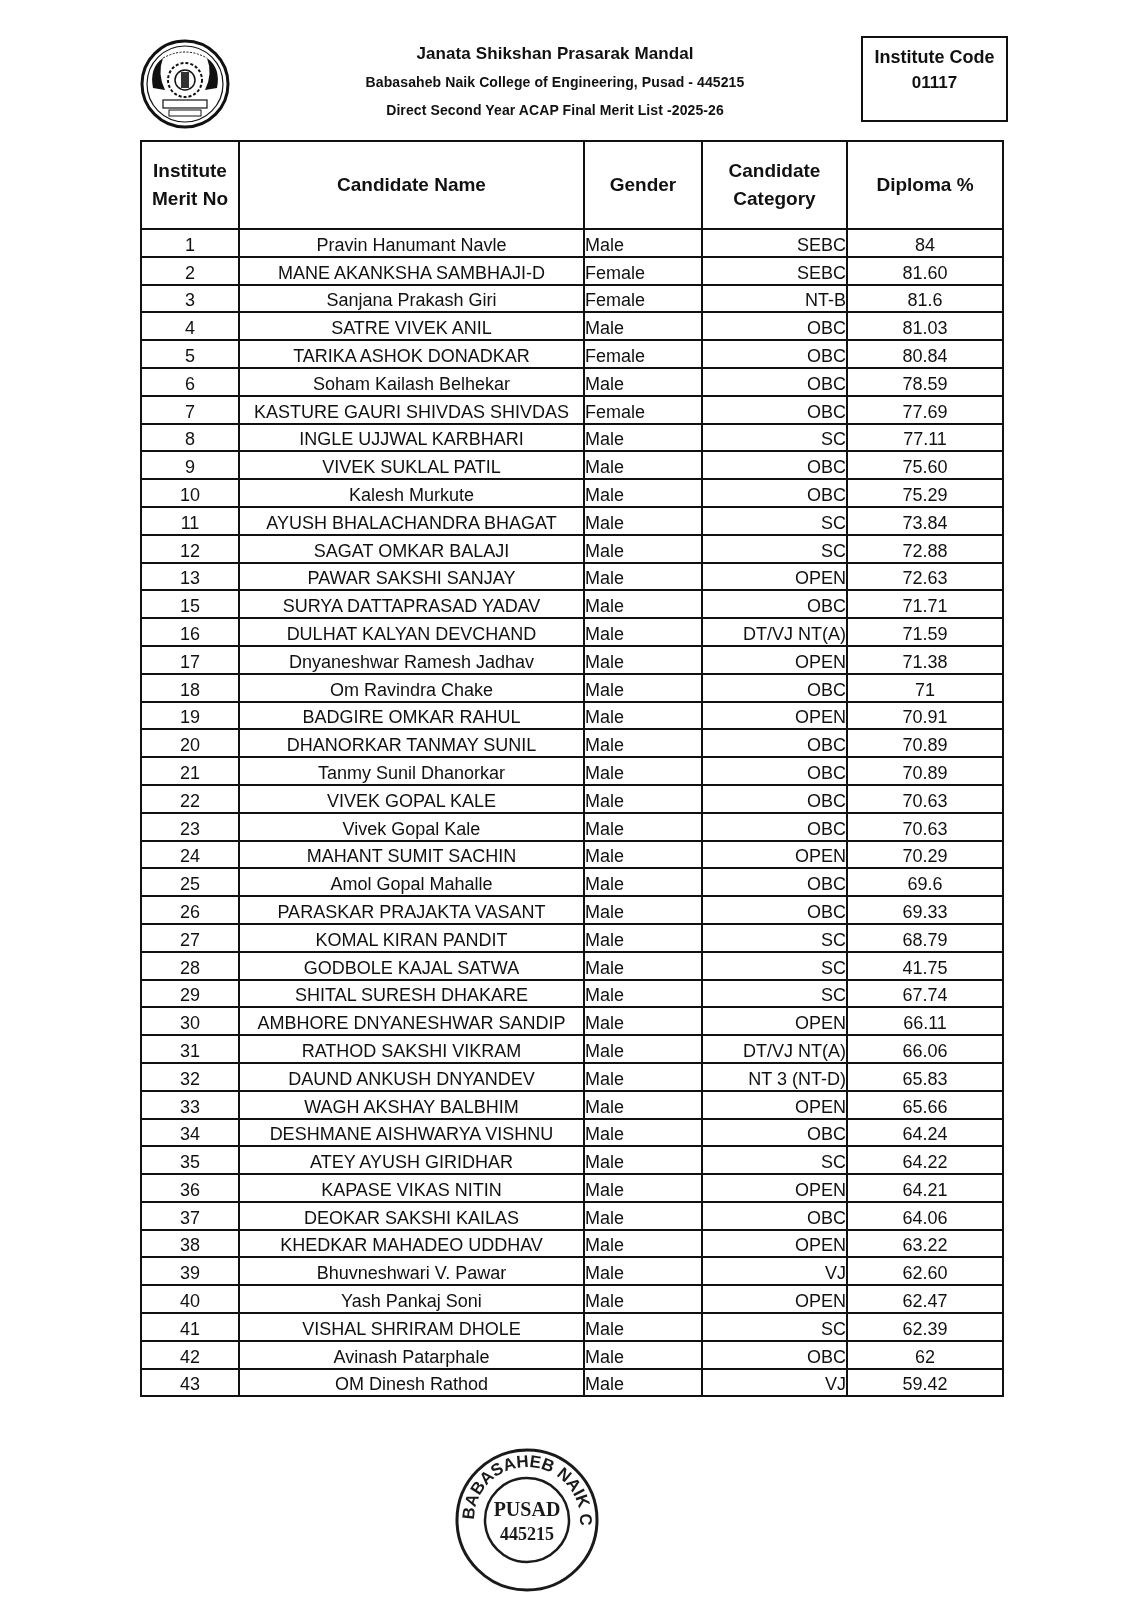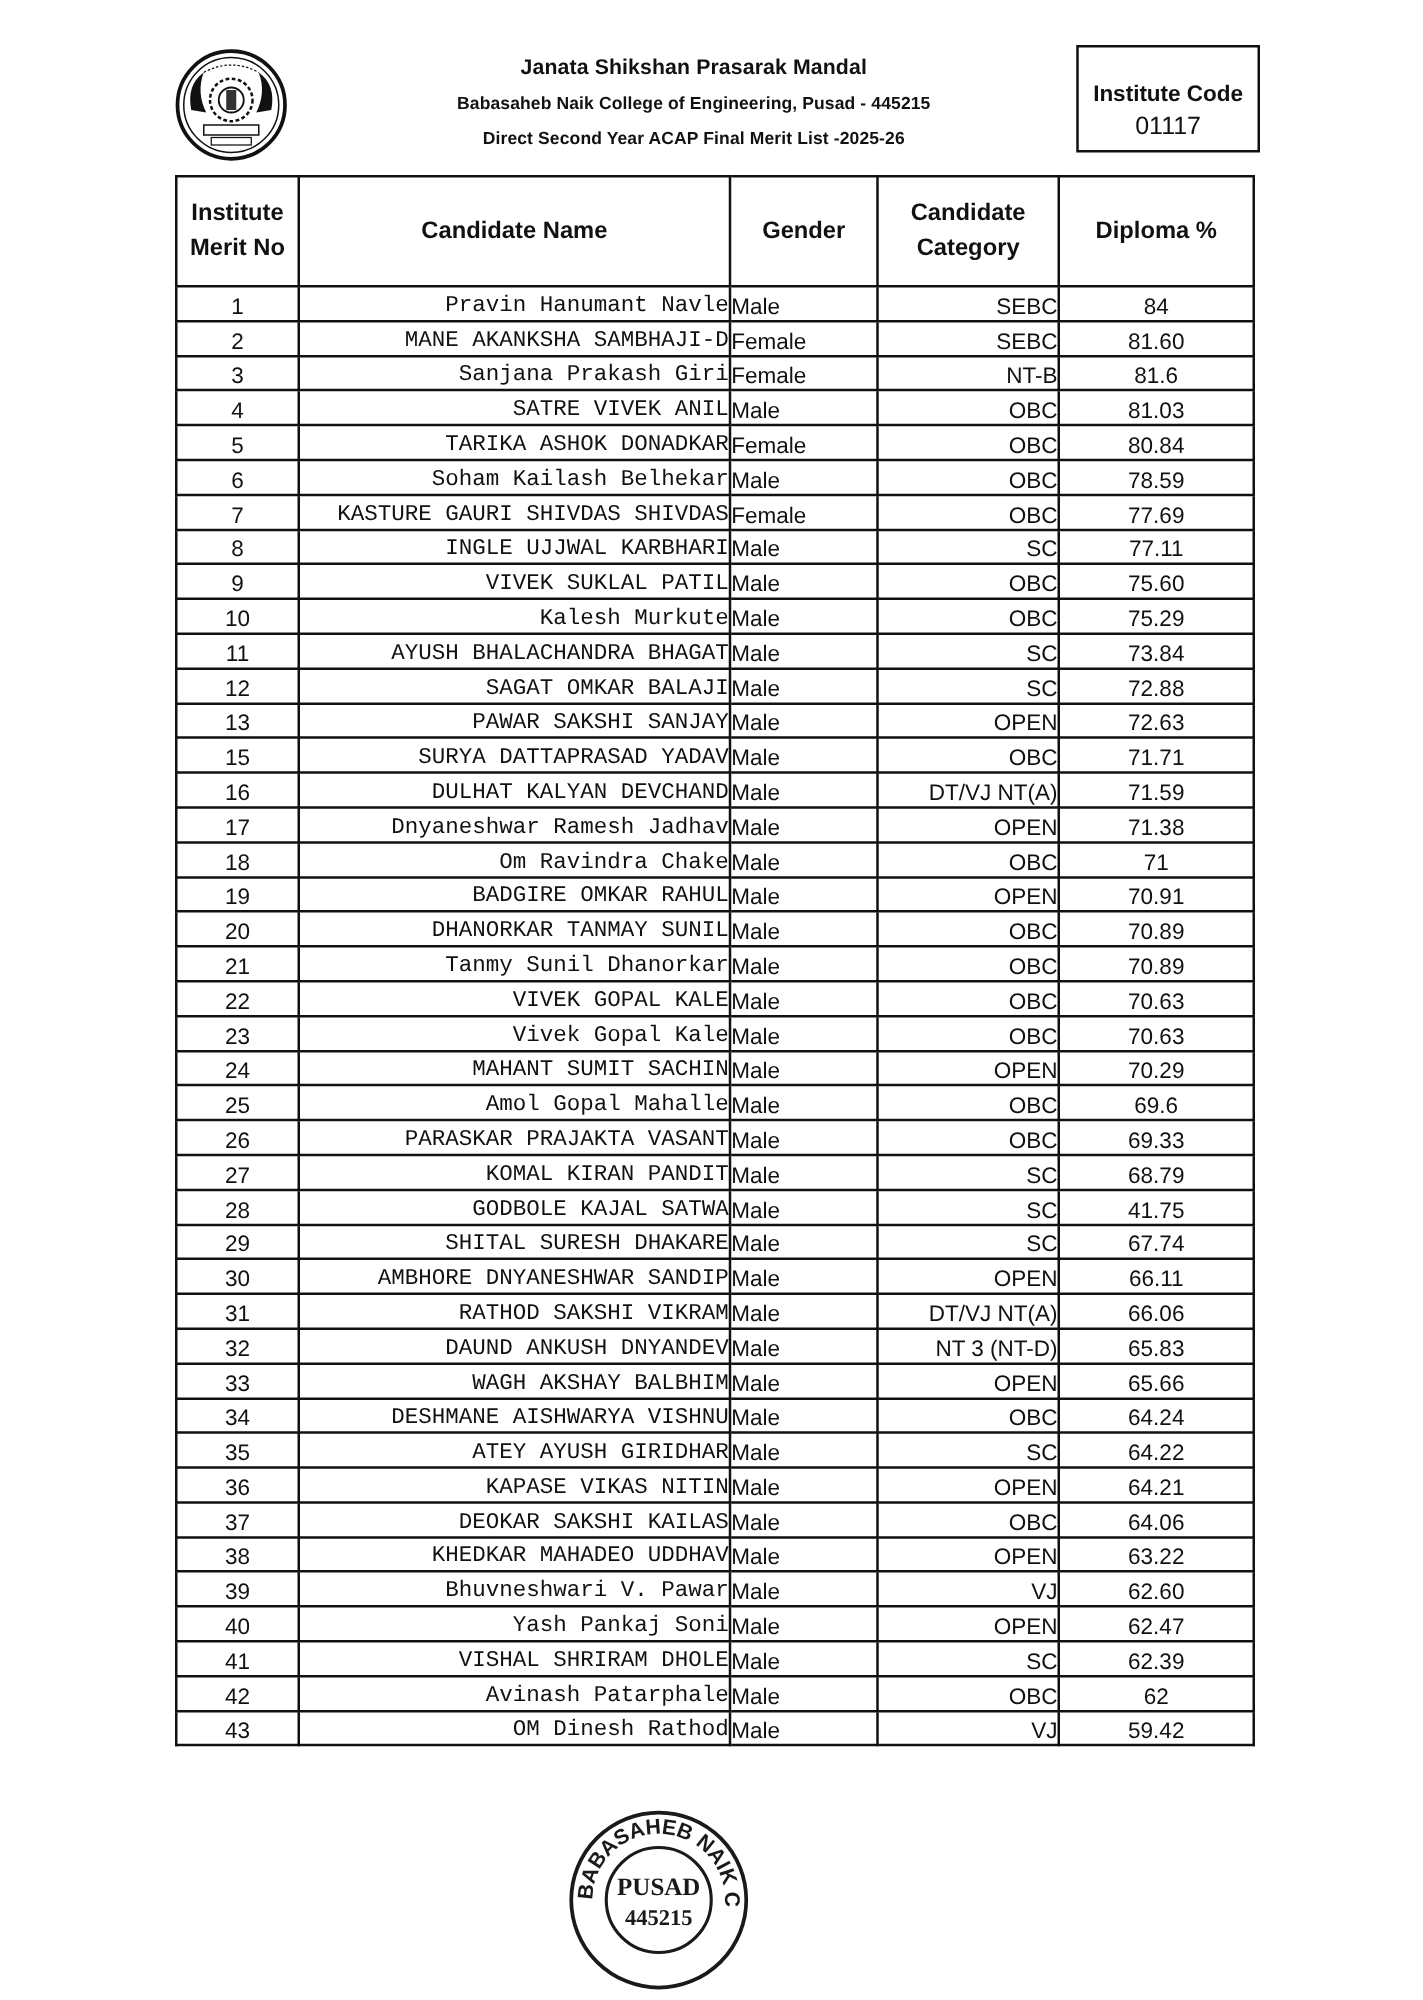--- a/index.html
+++ b/index.html
@@ -4,30 +4,30 @@
 <style>
   html, body { margin: 0; padding: 0; background: #ffffff; }
   body { width: 1138px; height: 1600px; position: relative; overflow: hidden;
          font-family: "Liberation Sans", "DejaVu Sans", sans-serif; color: #111; }
   .logo { position: absolute; left: 139px; top: 38px; width: 92px; height: 92px; }
   .header-text { position: absolute; left: 280px; top: 40px; width: 550px; text-align: center; }
   .header-text div { font-size: 14px; line-height: 28px; font-weight: bold; letter-spacing: 0.1px; }
   .header-text .l1 { font-size: 17px; text-align: center; }
   .code-box { position: absolute; left: 861px; top: 36px; width: 147px; height: 86px;
               border: 2px solid #111; text-align: center; box-sizing: border-box; }
-  .code-box .lbl { font-size: 18px; font-weight: bold; margin-top: 24px; line-height: 26px; }
-  .code-box .val { font-size: 20px; font-weight: normal; line-height: 26px; }
+  .code-box .lbl { font-size: 18px; font-weight: bold; margin-top: 6px; line-height: 26px; }
+  .code-box .val { font-size: 17px; font-weight: bold; line-height: 26px; }
 
   table.merit { position: absolute; left: 140px; top: 140px; width: 862px;
                 border-collapse: collapse; table-layout: fixed; }
   table.merit th, table.merit td { border: 2px solid #111; padding: 0; }
   table.merit th { height: 86px; font-size: 19px; font-weight: bold; line-height: 28px; text-align: center; }
   table.merit td { height: 25.8px; font-size: 18px; line-height: 22px; vertical-align: bottom; }
   td.c-no { text-align: center; }
-  td.c-name { text-align: right; padding-left: 3px; font-family: Liberation Mono, monospace; }
+  td.c-name { text-align: center; padding-left: 3px; }
   td.c-gender { text-align: left; padding-left: 3px; }
   td.c-cat { text-align: right; padding-left: 3px; }
   td.c-pct { text-align: center; margin-top: 17px; }
 
   .seal { position: absolute; left: 452px; top: 1440px; width: 150px; height: 160px; }
 </style>
 </head>
 <body>
 
 <div class="logo">

